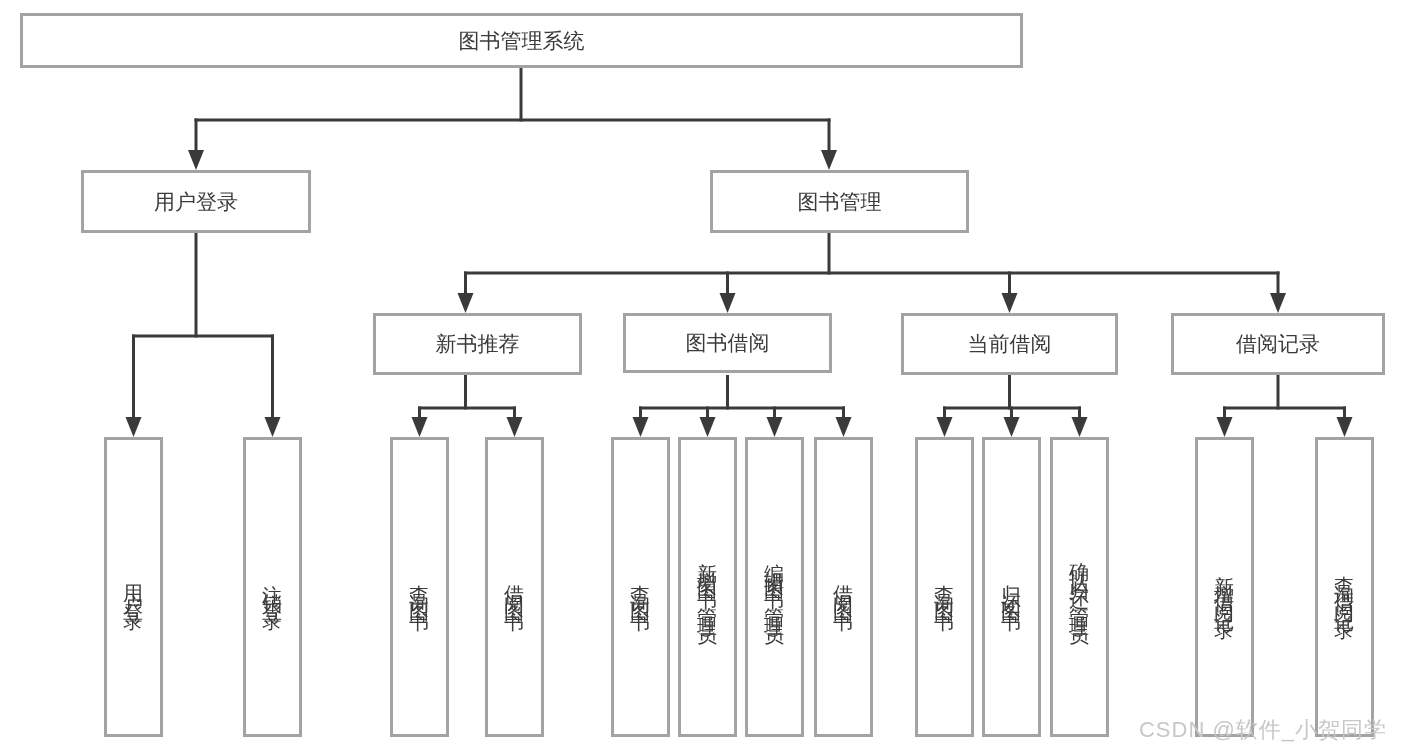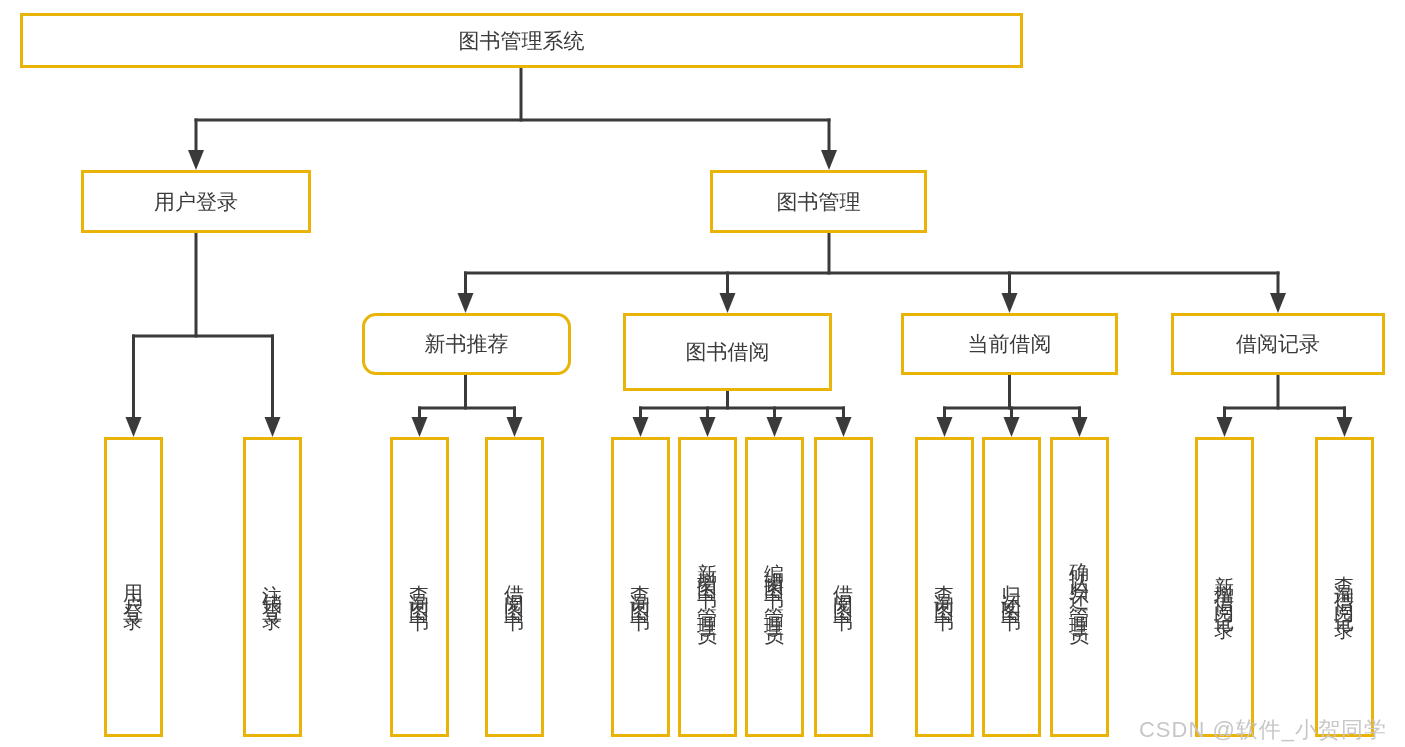--- a/index.html
+++ b/index.html
@@ -3,21 +3,21 @@
 <meta charset="utf-8">
 <style>
   html,body { margin:0; padding:0; background:#ffffff; }
   .canvas {
     position:relative; width:1405px; height:747px; background:#ffffff;
     font-family:"Liberation Sans", sans-serif; overflow:hidden;
   }
   .connectors { position:absolute; left:0; top:0; }
   .box {
     position:absolute; box-sizing:border-box;
-    border:3px solid #eab308; background:#ffffff;
+    border:3px solid #a3a3a3; background:#ffffff;
     display:flex; align-items:center; justify-content:center;
     color:#3a3a3a; font-size:21px; z-index:2;
   }
   .box.leaf { font-size:20px; }
   .box.leaf .vtext {
     writing-mode:vertical-lr; text-orientation:mixed;
     letter-spacing:9px; line-height:1;
   }
   .watermark {
     position:absolute; top:715px; right:18px; z-index:5;
@@ -97,28 +97,28 @@
     </g>
   </svg>
 
   <div class="box" style="left:20px; top:13px; width:1003px; height:55px;">
     <span>图书管理系统</span>
   </div>
 
   <div class="box" style="left:81px; top:170px; width:230px; height:63px;">
     <span>用户登录</span>
   </div>
-  <div class="box" style="left:710px; top:170px; width:217px; height:63px;">
+  <div class="box" style="left:710px; top:170px; width:259px; height:63px;">
     <span>图书管理</span>
   </div>
 
-  <div class="box" style="left:362px; top:313px; width:209px; height:62px;border-radius:14px;">
+  <div class="box" style="left:373px; top:313px; width:209px; height:62px;">
     <span>新书推荐</span>
   </div>
-  <div class="box" style="left:623px; top:313px; width:209px; height:78px;">
+  <div class="box" style="left:623px; top:313px; width:209px; height:60px;">
     <span>图书借阅</span>
   </div>
   <div class="box" style="left:901px; top:313px; width:217px; height:62px;text-align:center;">
     <span>当前借阅</span>
   </div>
   <div class="box" style="left:1171px; top:313px; width:214px; height:62px;">
     <span>借阅记录</span>
   </div>
 
   <div class="box leaf" style="left:104px; top:437px; width:59px; height:300px;">

